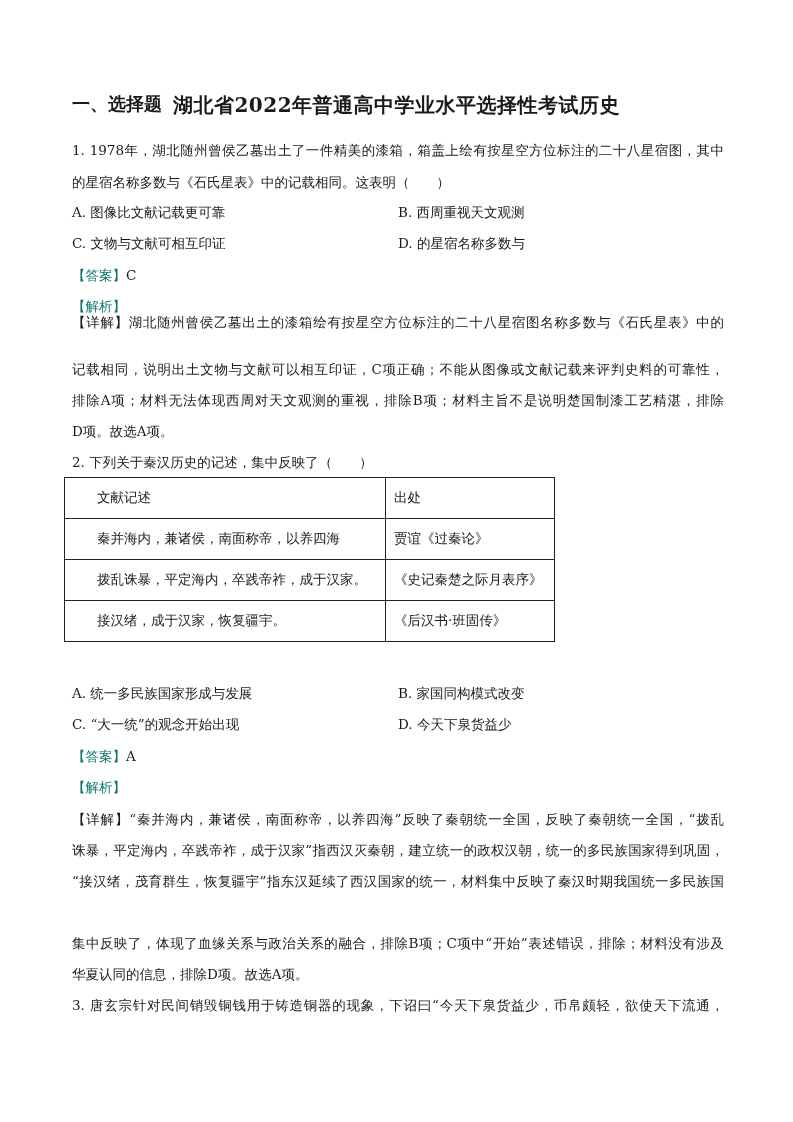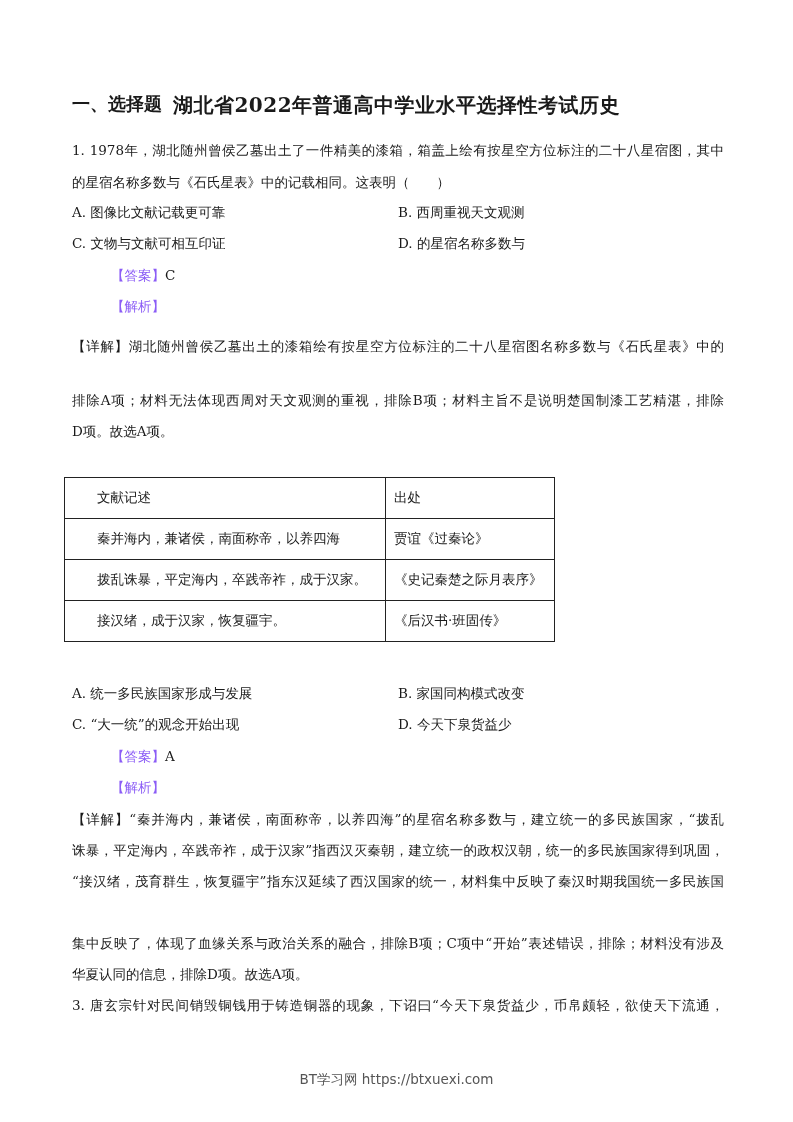--- a/index.html
+++ b/index.html
@@ -5,21 +5,21 @@
   html, body { margin: 0; padding: 0; background: #ffffff; }
   body { width: 793px; height: 1122px; position: relative; overflow: hidden;
          font-family: "DejaVu Serif", "Liberation Serif", serif; color: #1a1a1a; }
   .page { position: absolute; left: 0; top: 0; width: 793px; height: 1122px; }
   .title { position: absolute; top: 68px; left: 0; width: 793px; text-align: center;
            font-size: 20px; font-weight: bold; letter-spacing: 0.5px; margin-top: 24px; }
   .section { position: absolute; left: 72px; top: 92px; font-size: 18px; font-weight: bold; }
   .line { position: absolute; left: 72px; font-size: 13.5px; white-space: nowrap; line-height: 20px; }
   .wide { width: 652px; text-align: justify; text-align-last: justify; }
   .optR { position: absolute; left: 398px; font-size: 13.5px; line-height: 20px; white-space: nowrap; }
-  .tag { color: #8b5cf6; margin-left: 39px; }
+  .tag { color: #0f766e; }
   table.src { position: absolute; left: 64px; top: 477px; border-collapse: collapse; font-size: 13.5px; }
   table.src td { border: 1px solid #222; height: 40px; padding: 0 8px; vertical-align: middle; white-space: nowrap; }
   table.src td.c1 { width: 280px; padding-left: 32px; }
   table.src td.c2 { width: 152px; }
   .footer { position: absolute; top: 1071px; left: 0; width: 793px; text-align: center;
             font-family: "DejaVu Sans", "Liberation Sans", sans-serif; font-size: 13.5px; color: #555; }
 </style>
 </head>
 <body>
 
@@ -36,26 +36,28 @@
   <div class="line" style="top:233px">C.  文物与文献可相互印证</div>
   <div class="optR" style="top:233px">D.  的星宿名称多数与</div>
 
   <div class="line" style="top:265px">
     <span class="tag">【答案】</span><span>C</span>
   </div>
   <div class="line" style="top:296px">
     <span class="tag">【解析】</span>
   </div>
 
-  <div class="line wide" style="top:336px">
+  <div class="line wide" style="top:312px">
     <span>【详解】</span><span>湖北随州曾侯乙墓出土的漆箱绘有按星空方位标注的二十八星宿图名称多数与《石氏星表》中的</span>
   </div>
+  <div class="line wide" style="top:359px">记载相同，说明出土文物与文献可以相互印证，C项正确；不能从图像或文献记载来评判史料的可靠性，</div>
   <div class="line wide" style="top:390px">排除A项；材料无法体现西周对天文观测的重视，排除B项；材料主旨不是说明楚国制漆工艺精湛，排除</div>
   <div class="line" style="top:421px">D项。故选A项。</div>
 
+  <div class="line" style="top:452px">2. 下列关于秦汉历史的记述，集中反映了（　　）</div>
 
   <table class="src">
     <tbody>
         <tr>
       <td class="c1">文献记述</td>
       <td class="c2">出处</td>
     </tr>
     <tr>
       <td class="c1">秦并海内，兼诸侯，南面称帝，以养四海</td>
       <td class="c2">贾谊《过秦论》</td>
@@ -77,23 +79,22 @@
   <div class="optR" style="top:714px">D.  今天下泉货益少</div>
 
   <div class="line" style="top:746px">
     <span class="tag">【答案】</span><span>A</span>
   </div>
   <div class="line" style="top:777px">
     <span class="tag">【解析】</span>
   </div>
 
   <div class="line wide" style="top:809px">
-    <span>【详解】</span><span>“秦并海内，兼诸侯，南面称帝，以养四海”的星宿名称多数与，建立统一的多民族国家，“拨乱</span>
+    <span>【详解】</span><span>“秦并海内，兼诸侯，南面称帝，以养四海”反映了秦朝统一全国，反映了秦朝统一全国，“拨乱</span>
   </div>
   <div class="line wide" style="top:840px">诛暴，平定海内，卒践帝祚，成于汉家”指西汉灭秦朝，建立统一的政权汉朝，统一的多民族国家得到巩固，</div>
   <div class="line wide" style="top:871px">“接汉绪，茂育群生，恢复疆宇”指东汉延续了西汉国家的统一，材料集中反映了秦汉时期我国统一多民族国</div>
   <div class="line wide" style="top:933px">集中反映了，体现了血缘关系与政治关系的融合，排除B项；C项中“开始”表述错误，排除；材料没有涉及</div>
   <div class="line" style="top:964px">华夏认同的信息，排除D项。故选A项。</div>
 
   <div class="line wide" style="top:995px">3. 唐玄宗针对民间销毁铜钱用于铸造铜器的现象，下诏曰“今天下泉货益少，币帛颇轻，欲使天下流通，</div>
 
-  <div class="footer">BT学习网 https://btxuexi.com</div>
 </div>
 
 </body></html>

